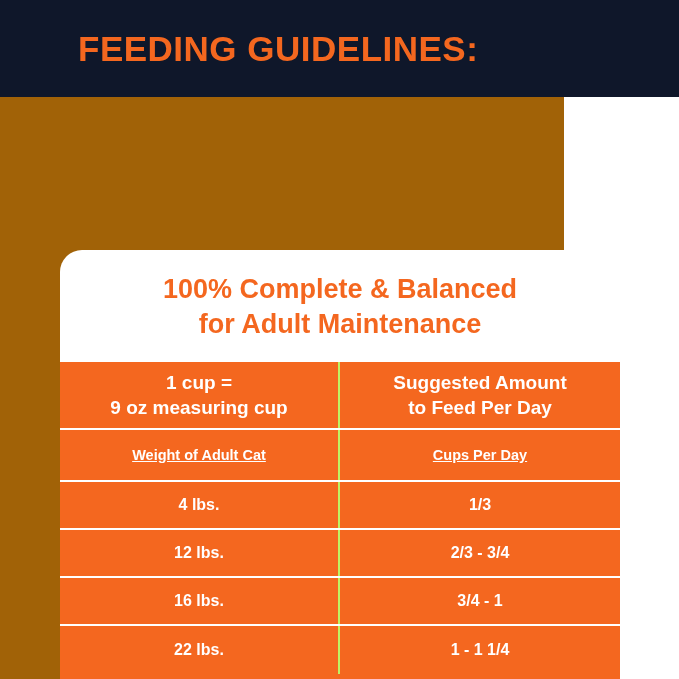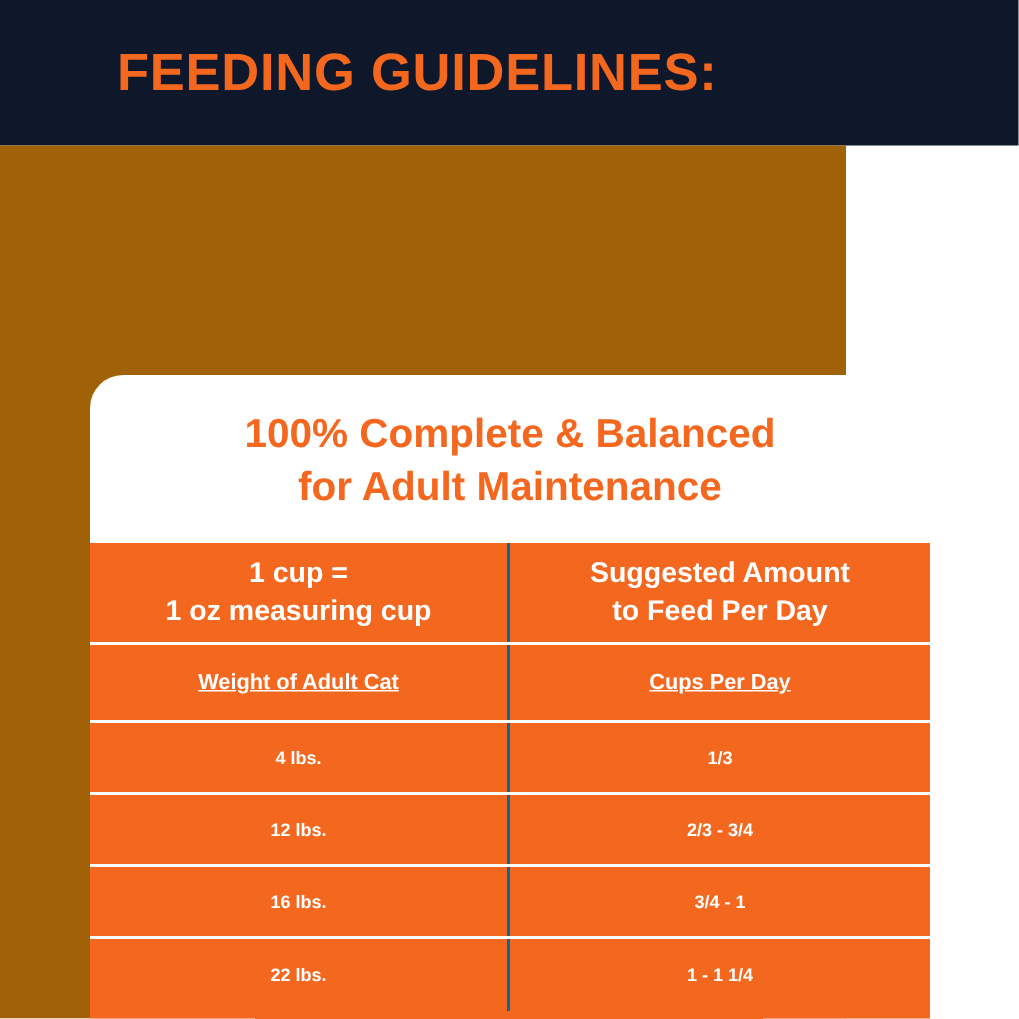--- a/index.html
+++ b/index.html
@@ -103,41 +103,41 @@
     align-items: center;
     justify-content: center;
     text-align: center;
     color: #ffffff;
     font-weight: bold;
     box-sizing: border-box;
     padding: 4px 8px;
     font-family: "Liberation Sans", sans-serif;
   }
   .cell.left-col {
-    border-right: 2px solid #0369a1;
+    border-right: 2px solid #bef264;
   }
   .row-title {
     height: 68px;
   }
   .row-title .cell {
     font-size: 19px;
     line-height: 1.32;
   }
   .row-subhead {
     height: 52px;
   }
   .row-subhead .cell {
     font-size: 14.5px;
     text-decoration: underline;
   }
   .row-data {
     height: 48px;
   }
   .row-data .cell {
-    font-size: 12px;
+    font-size: 16px;
   }
   
   .table-inner .row:last-child .cell.left-col {
     border-bottom-left-radius: 20px;
   }
   .multiline {
     display: block;
   }
 </style>
 </head>
@@ -158,21 +158,21 @@
         <div class="line">for Adult Maintenance</div>
       </div>
 
       <div class="table">
         <div class="table-inner">
 
           <div class="row row-title">
             <div class="cell left-col">
               <span>
                 <span class="multiline">1 cup =</span>
-                <span class="multiline">1 oz measuring cup</span>
+                <span class="multiline">9 oz measuring cup</span>
               </span>
             </div>
             <div class="cell">
               <span>
                 <span class="multiline">Suggested Amount</span>
                 <span class="multiline">to Feed Per Day</span>
               </span>
             </div>
           </div>
 

